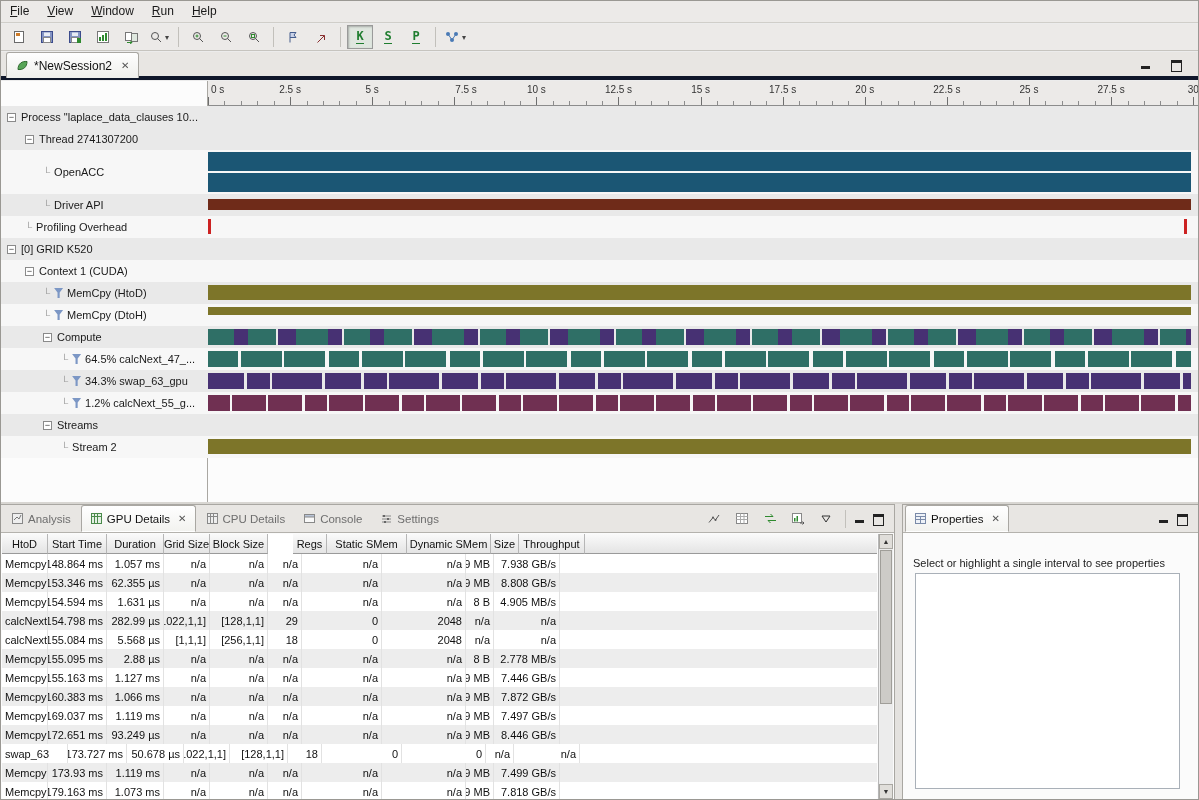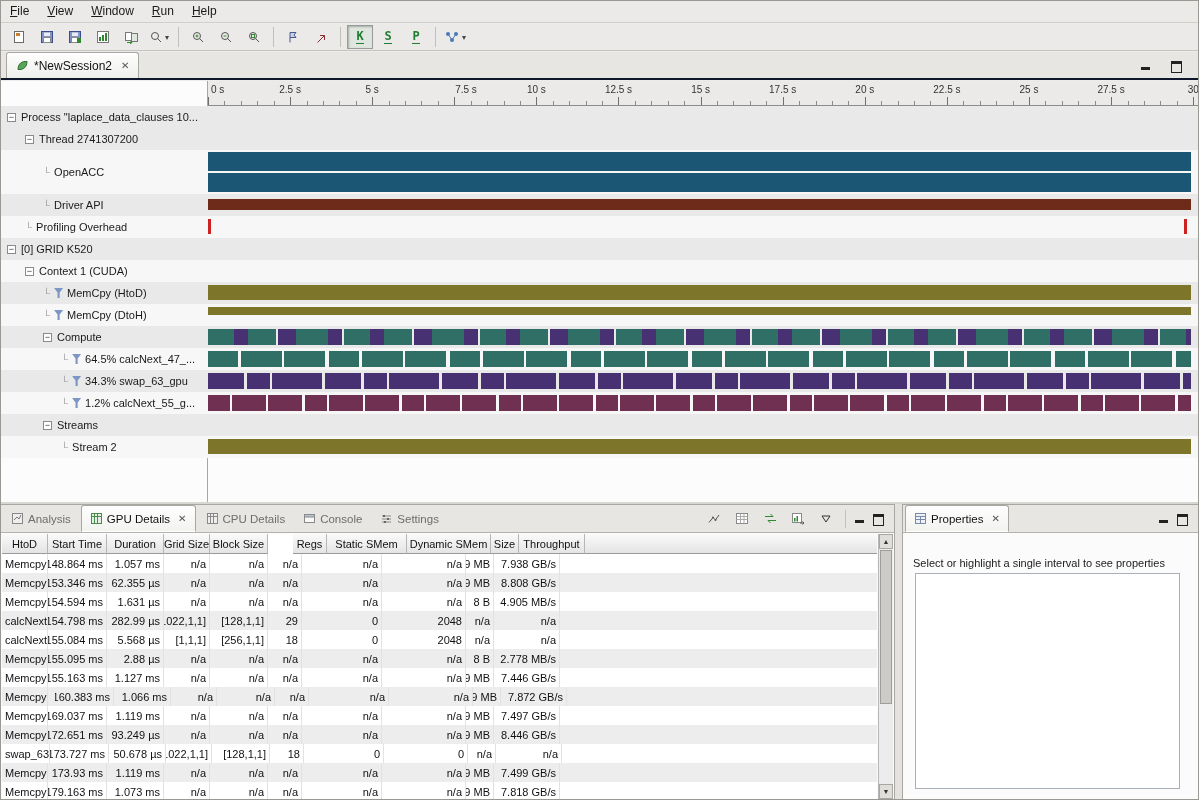--- a/index.html
+++ b/index.html
@@ -24,21 +24,21 @@
     border:1px solid transparent; background:transparent; margin:0 1px; padding:0; cursor:default; }
   .tb-btn.pressed { border:1px solid #9a9a9a; background:#dfe6df; box-shadow:inset 1px 1px 2px rgba(0,0,0,.25); }
   .tb-sep { width:1px; height:20px; background:#c2c0bb; margin:0 5px; }
   .tb-letter { color:#1f7d2f; font-weight:bold; font-size:12px; font-family:"DejaVu Sans Mono", monospace;
     border-bottom:1px solid #1f7d2f; line-height:13px; }
   .tb-drop { font-size:8px; color:#444; margin-left:2px; }
   .tb-btn svg, .dtb-btn svg, .vtab-ico svg, .etab-ico svg { display:block; }
 
   
   .tabrow { position:absolute; top:51px; left:0; right:0; height:28px; background:#e8e6e3;
-    border-bottom:2px solid #0f172a; display:flex; align-items:flex-start; }
+    border-bottom:4px solid #0f172a; display:flex; align-items:flex-start; }
   .etab { display:inline-flex; align-items:center; gap:5px; height:26px; margin-left:5px; padding:0 9px;
     background:linear-gradient(#fefefe,#efefec); border:1px solid #a9a7a2; border-bottom:none;
     border-radius:3px 3px 0 0; font-size:12px; color:#111; }
   .tab-x { color:#555; font-size:10px; margin-left:4px; }
   .winbtns { margin-left:auto; display:flex; align-items:center; gap:18px; padding-right:16px; height:100%; }
   .wm { width:12px; height:11px; position:relative; display:inline-block; }
   .wm-min::after { content:""; position:absolute; left:1px; bottom:1px; width:9px; height:0; border-bottom:3px solid #222; }
   .wm-max::after { content:""; position:absolute; left:1px; top:1px; width:9px; height:8px; border:1px solid #222; border-top:3px solid #222; }
 
   
@@ -613,21 +613,21 @@
               <div class="td" style="width: 58px;">n/a</div>
               <div class="td" style="width: 34px;">n/a</div>
               <div class="td" style="width: 80px;">n/a</div>
               <div class="td" style="width: 84px;">n/a</div>
               <div class="td" style="width: 28px;">9 MB</div>
               <div class="td" style="width: 66px;">7.446 GB/s</div>
               <div class="td td-fill"></div>
             </div>
             <div class="tr alt">
               <div class="td left" style="width: 46px;">Memcpy</div>
-              <div class="td" style="width: 59px; margin-left: 7px;">160.383 ms</div>
+              <div class="td" style="width: 59px;">160.383 ms</div>
               <div class="td" style="width: 57px;">1.066 ms</div>
               <div class="td" style="width: 46px;">n/a</div>
               <div class="td" style="width: 58px;">n/a</div>
               <div class="td" style="width: 34px;">n/a</div>
               <div class="td" style="width: 80px;">n/a</div>
               <div class="td" style="width: 84px;">n/a</div>
               <div class="td" style="width: 28px;">9 MB</div>
               <div class="td" style="width: 66px;">7.872 GB/s</div>
               <div class="td td-fill"></div>
             </div>
@@ -651,21 +651,21 @@
               <div class="td" style="width: 46px;">n/a</div>
               <div class="td" style="width: 58px;">n/a</div>
               <div class="td" style="width: 34px;">n/a</div>
               <div class="td" style="width: 80px;">n/a</div>
               <div class="td" style="width: 84px;">n/a</div>
               <div class="td" style="width: 28px;">9 MB</div>
               <div class="td" style="width: 66px;">8.446 GB/s</div>
               <div class="td td-fill"></div>
             </div>
             <div class="tr">
-              <div class="td left" style="width: 48px;">swap_63</div>
+              <div class="td left" style="width: 66px;">swap_63</div>
               <div class="td" style="width: 59px;">173.727 ms</div>
               <div class="td" style="width: 57px;">50.678 µs</div>
               <div class="td" style="width: 46px;">[1022,1,1]</div>
               <div class="td" style="width: 58px;">[128,1,1]</div>
               <div class="td" style="width: 34px;">18</div>
               <div class="td" style="width: 80px;">0</div>
               <div class="td" style="width: 84px;">0</div>
               <div class="td" style="width: 28px;">n/a</div>
               <div class="td" style="width: 66px;">n/a</div>
               <div class="td td-fill"></div>

